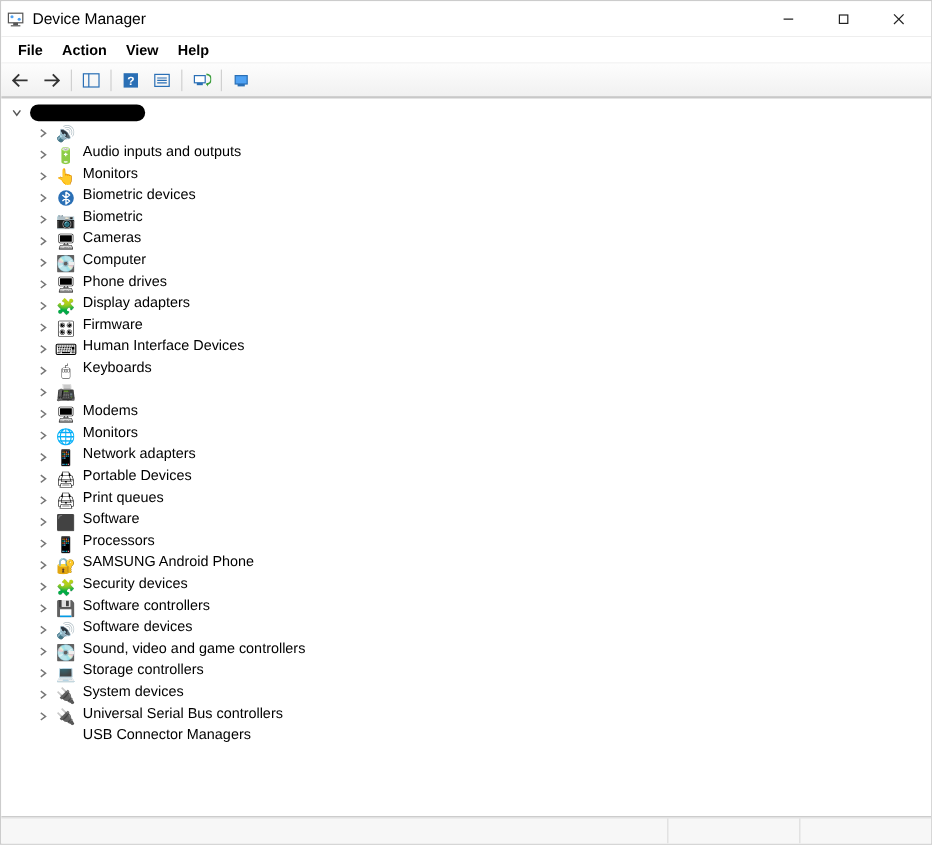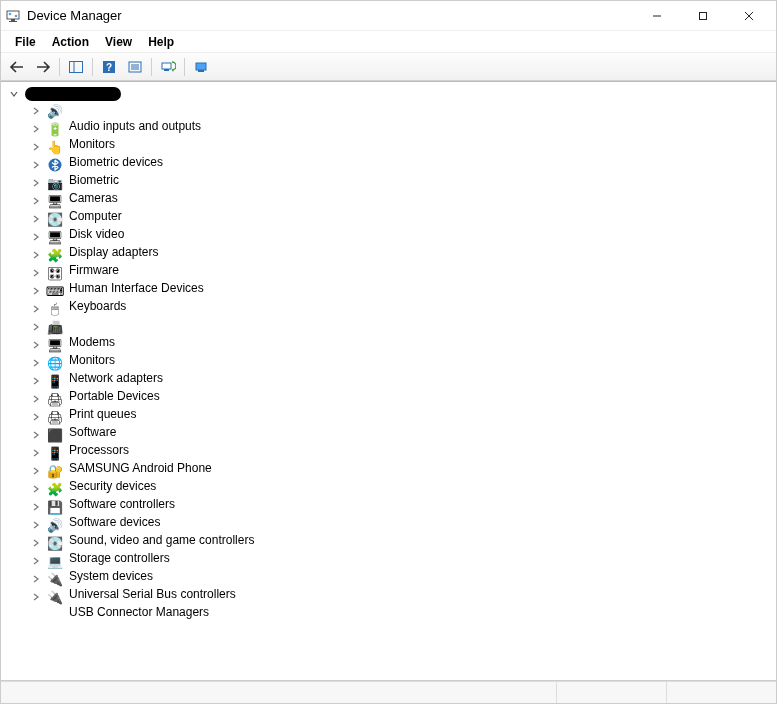--- a/index.html
+++ b/index.html
@@ -314,21 +314,21 @@
           <span class="node-icon">🖥</span>
           <span class="node-label">Computer</span>
         </div>
         <div class="tree-node">
           <span class="expander">
             <svg width="10" height="10" viewBox="0 0 10 10">
               <path d="M3 2 L7 5 L3 8" fill="none" stroke="#777" stroke-width="1.2"></path>
             </svg>
           </span>
           <span class="node-icon">💽</span>
-          <span class="node-label">Disk video</span>
+          <span class="node-label">Phone drives</span>
         </div>
         <div class="tree-node">
           <span class="expander">
             <svg width="10" height="10" viewBox="0 0 10 10">
               <path d="M3 2 L7 5 L3 8" fill="none" stroke="#777" stroke-width="1.2"></path>
             </svg>
           </span>
           <span class="node-icon">🖥</span>
           <span class="node-label">Display adapters</span>
         </div>

